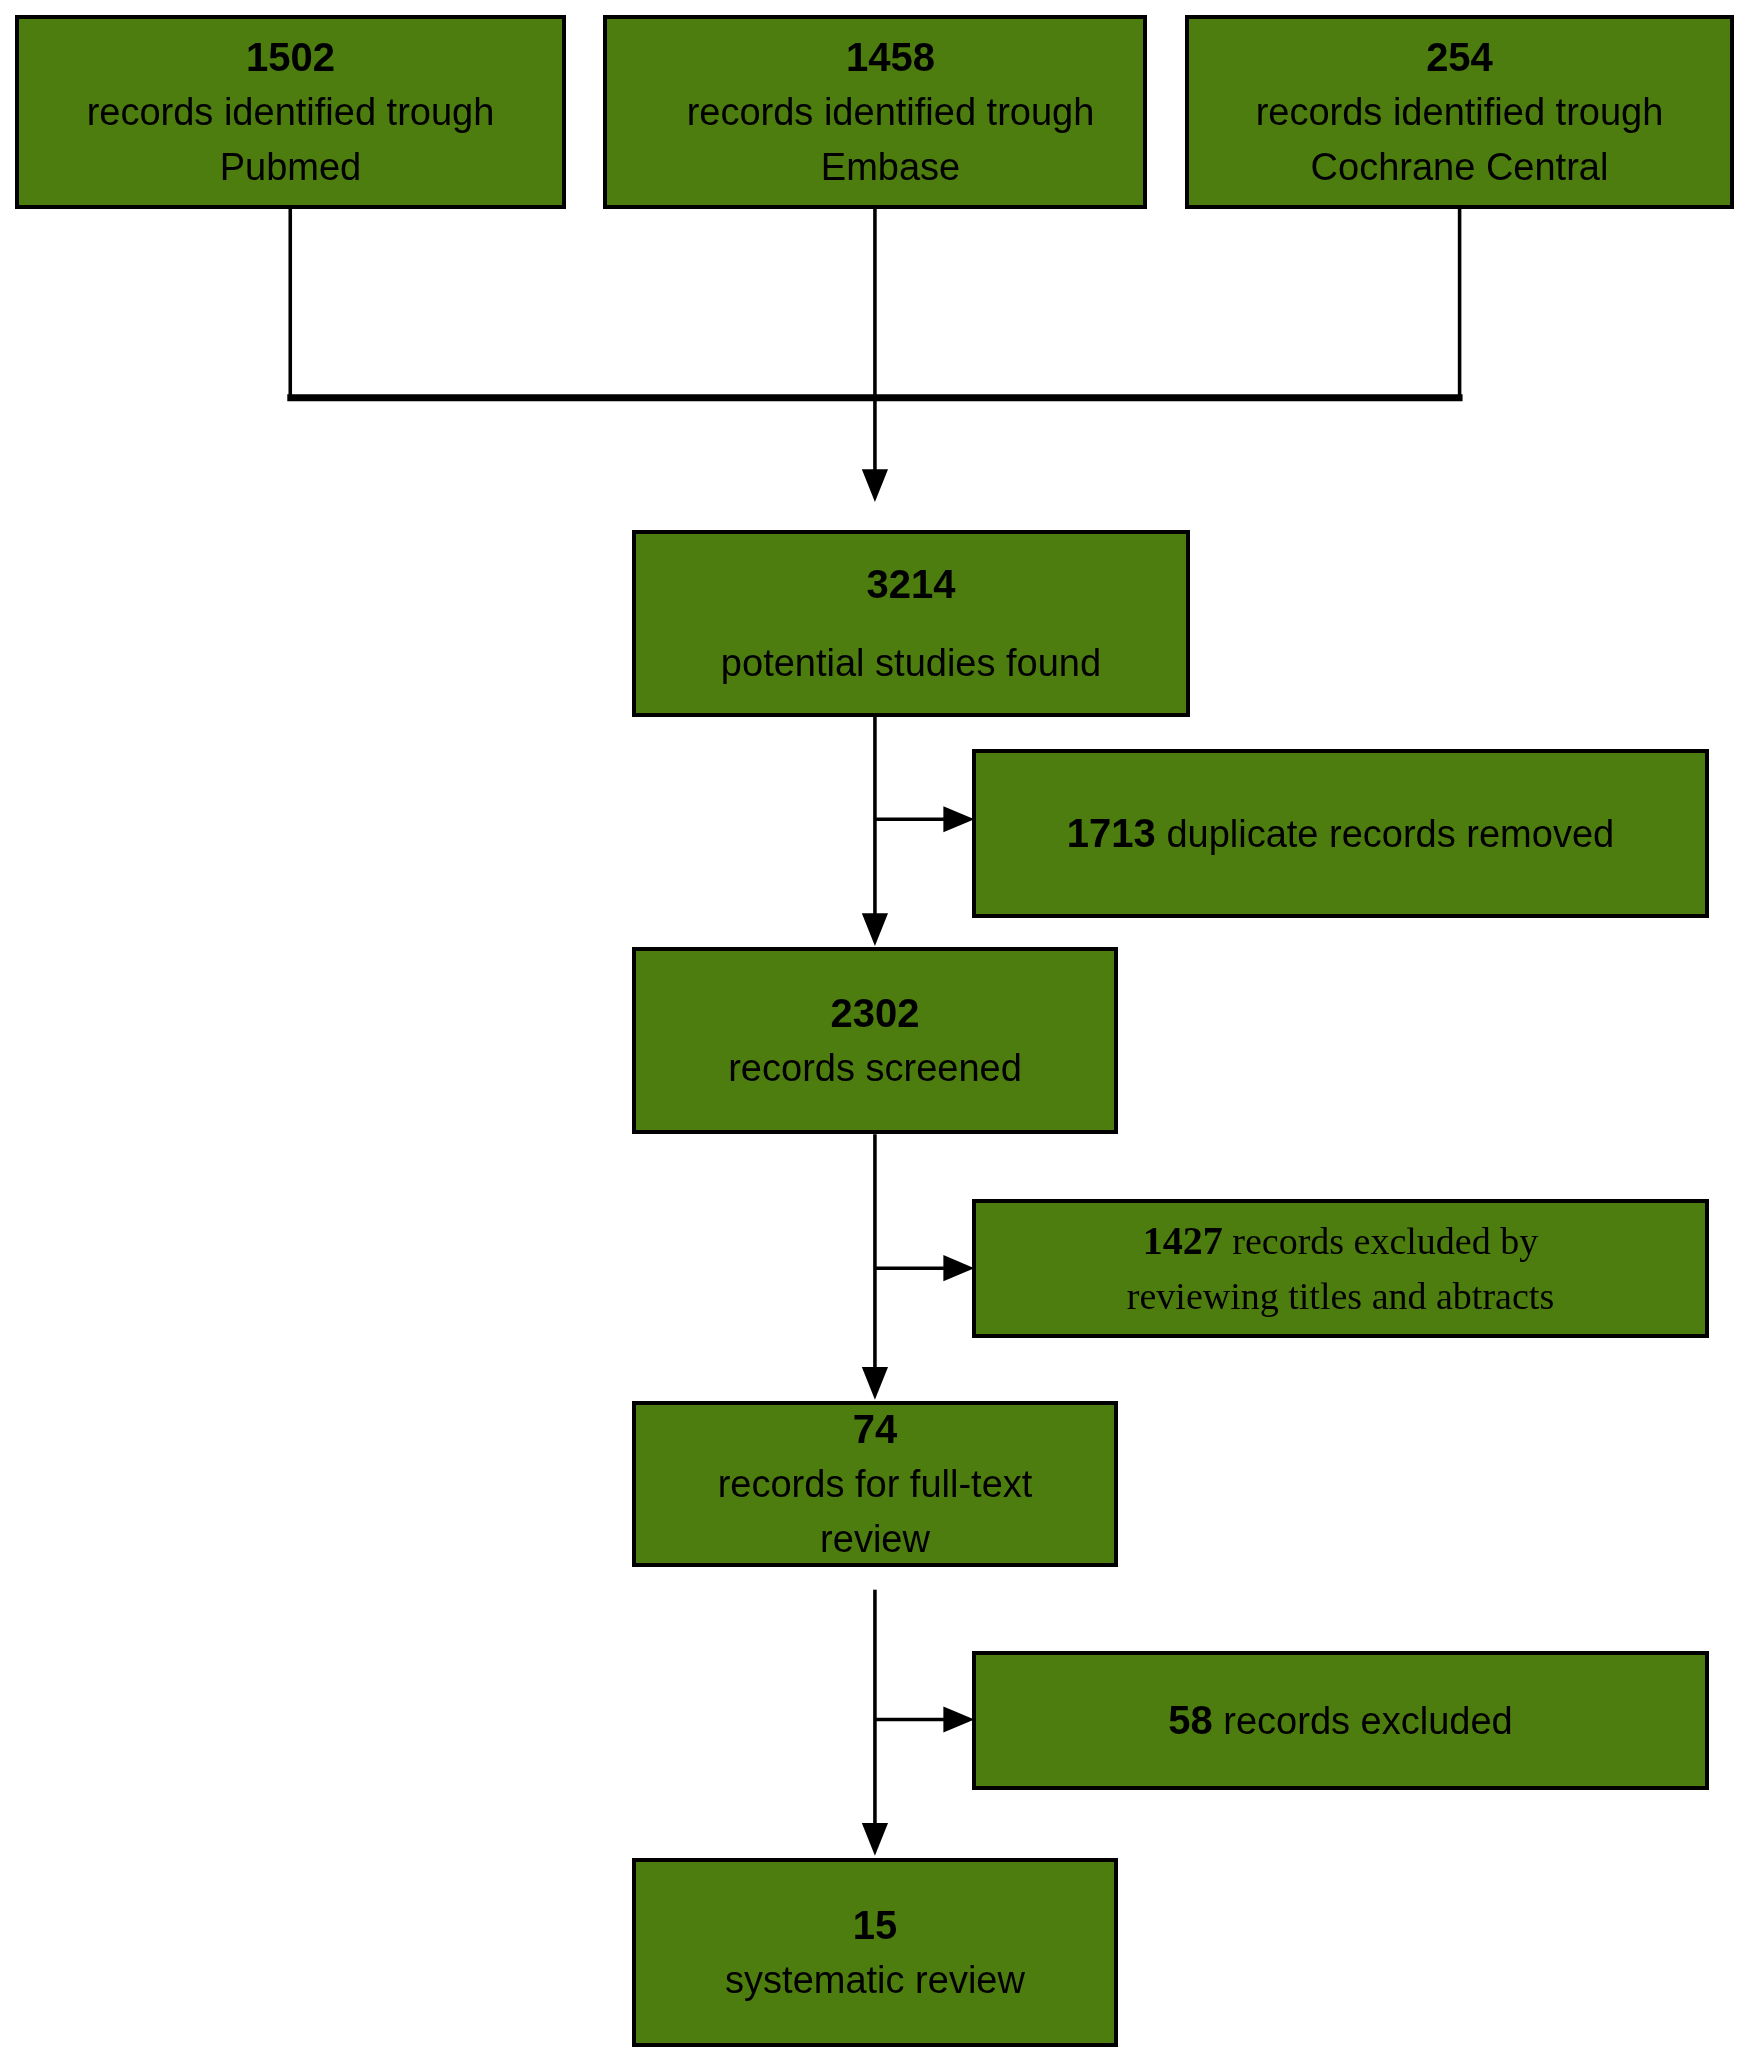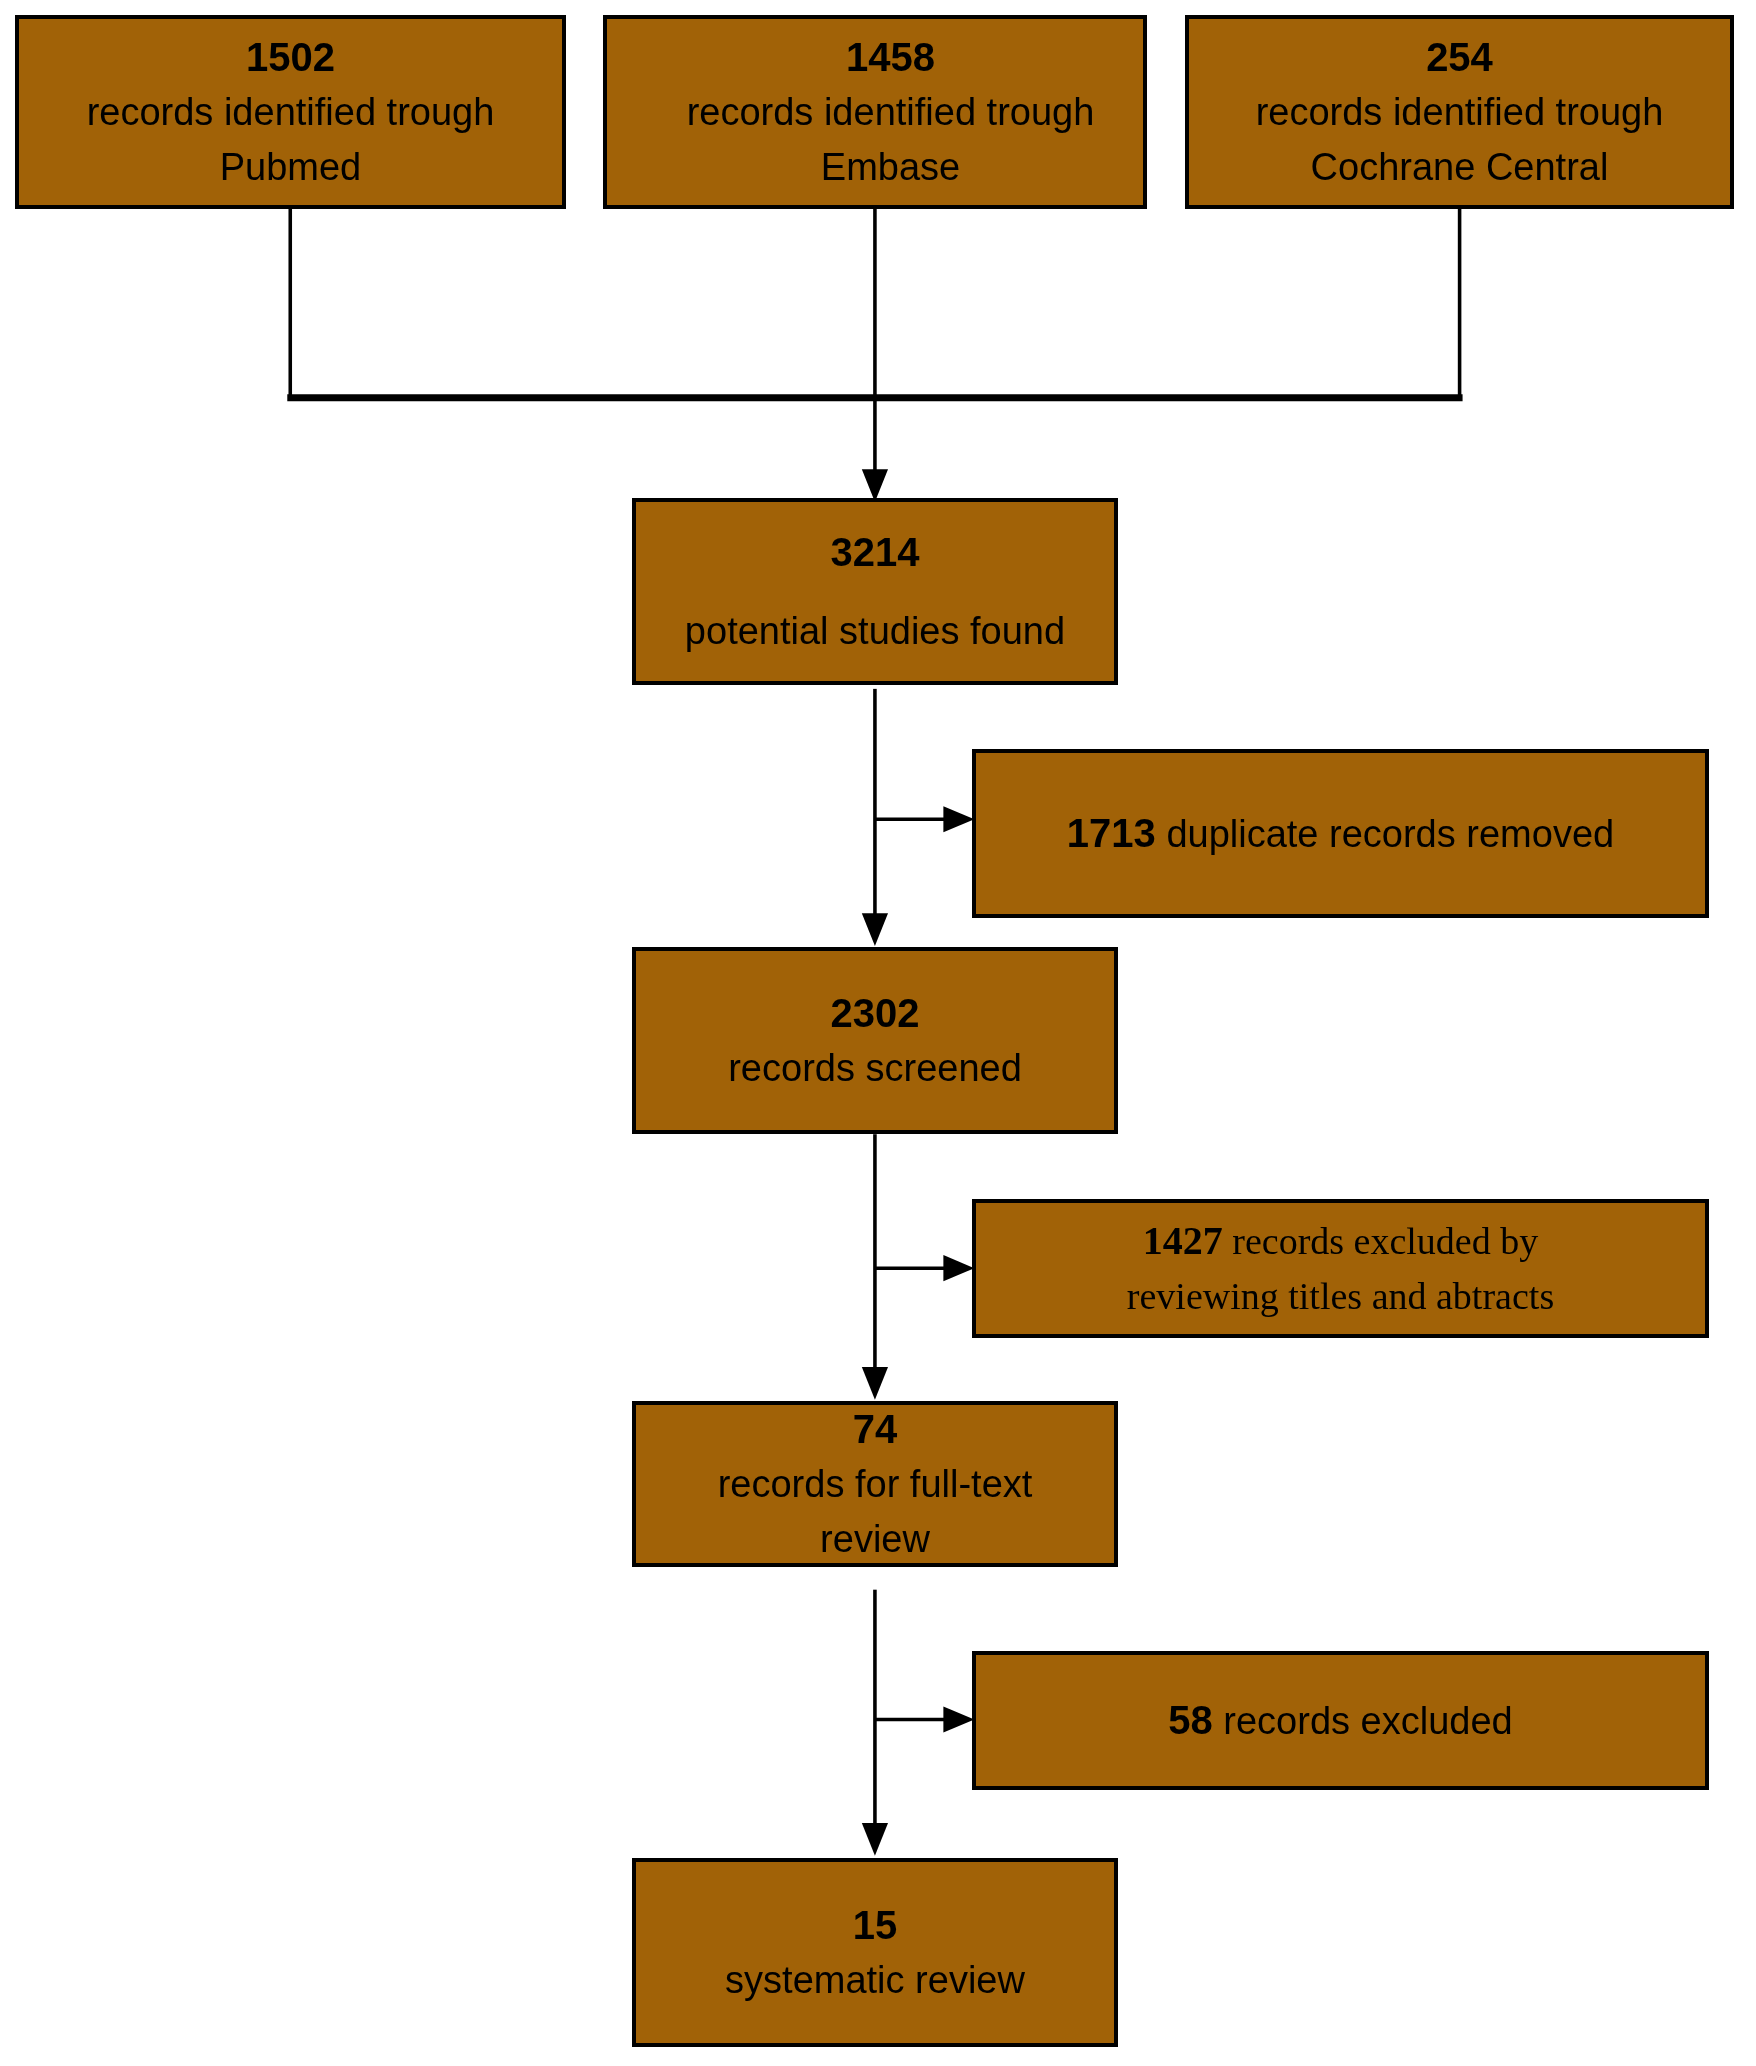--- a/index.html
+++ b/index.html
@@ -8,21 +8,21 @@
   .canvas {
     position: relative;
     width: 1757px;
     height: 2066px;
     background: #ffffff;
     overflow: hidden;
   }
   .box {
     position: absolute;
     border: 4.8px solid #000000;
-    background: #a16207;
+    background: #4d7c0f;
     display: flex;
     flex-direction: column;
     align-items: center;
     justify-content: center;
     text-align: center;
     font-size: 38px;
     line-height: 55px;
     color: #000000;
   }
   .num { font-weight: 700; font-size: 40px; }
@@ -74,21 +74,21 @@
     <div class="line">records identified trough</div>
     <div class="line">Embase</div>
   </div>
 
   <div class="box" style="left:1185px; top:15px; width:549px; height:194px;">
     <div class="line num">254</div>
     <div class="line">records identified trough</div>
     <div class="line">Cochrane Central</div>
   </div>
 
-  <div class="box" style="left:632px; top:498px; width:486px; height:187px;gap:24px;">
+  <div class="box" style="left:632px; top:530px; width:558px; height:187px;gap:24px;">
     <div class="line num">3214</div>
     <div class="line">potential studies found</div>
 
   </div>
 
   <div class="box" style="left:632px; top:947px; width:486px; height:187px;">
     <div class="line num">2302</div>
     <div class="line">records screened</div>
 
   </div>

